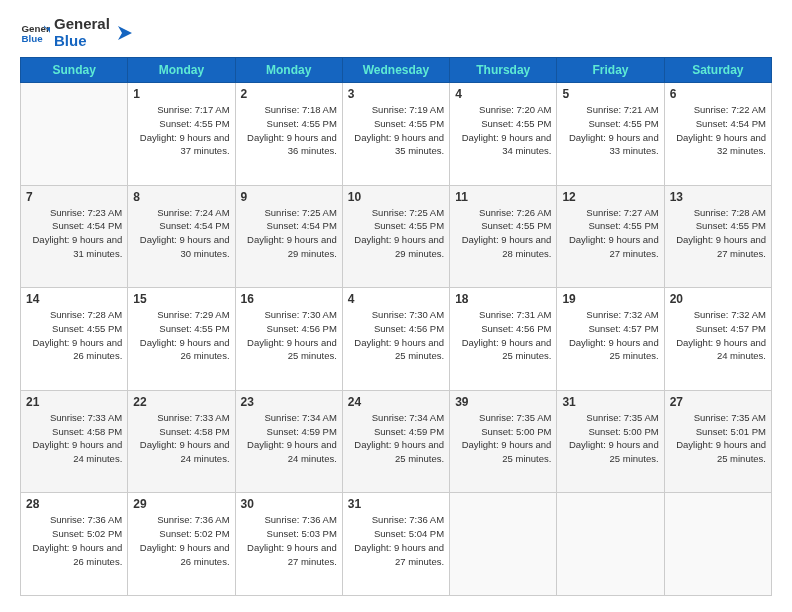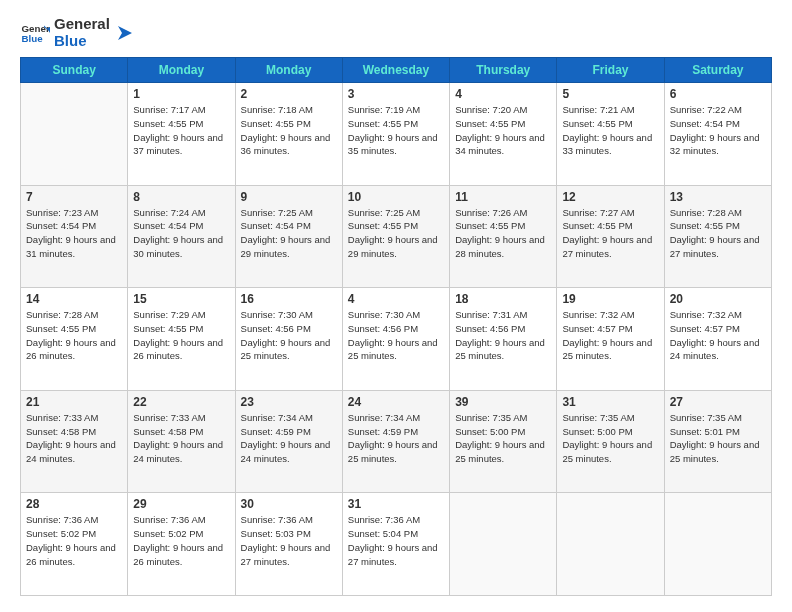--- a/index.html
+++ b/index.html
@@ -83,20 +83,21 @@
       font-size: 12px;
       font-weight: bold;
       color: #333;
       margin-bottom: 2px;
       display: block;
     }
     .day-info {
       font-size: 9.5px;
       line-height: 1.45;
       color: #333;
+      text-align: right;
     }
   </style>
 </head>
 <body>
 
 <div class="page">
   <div class="header-area">
     <div class="logo">
       <svg class="logo-icon" viewBox="0 0 40 40">
         <text x="2" y="18" font-size="13" font-weight="bold" fill="#333">General</text>

